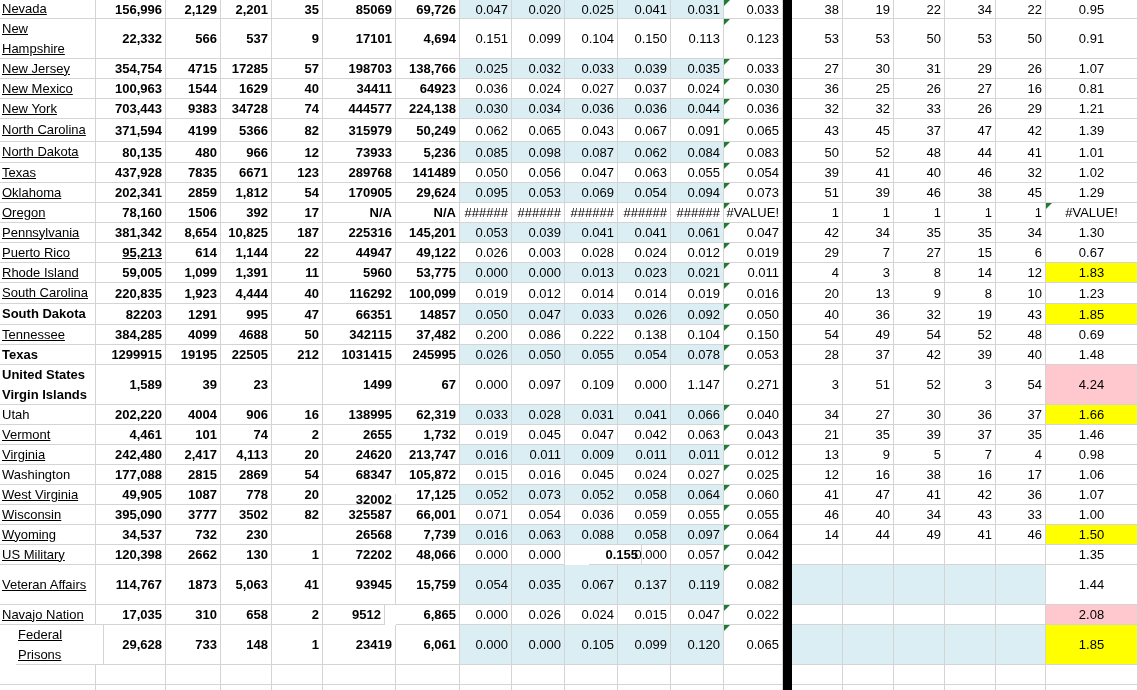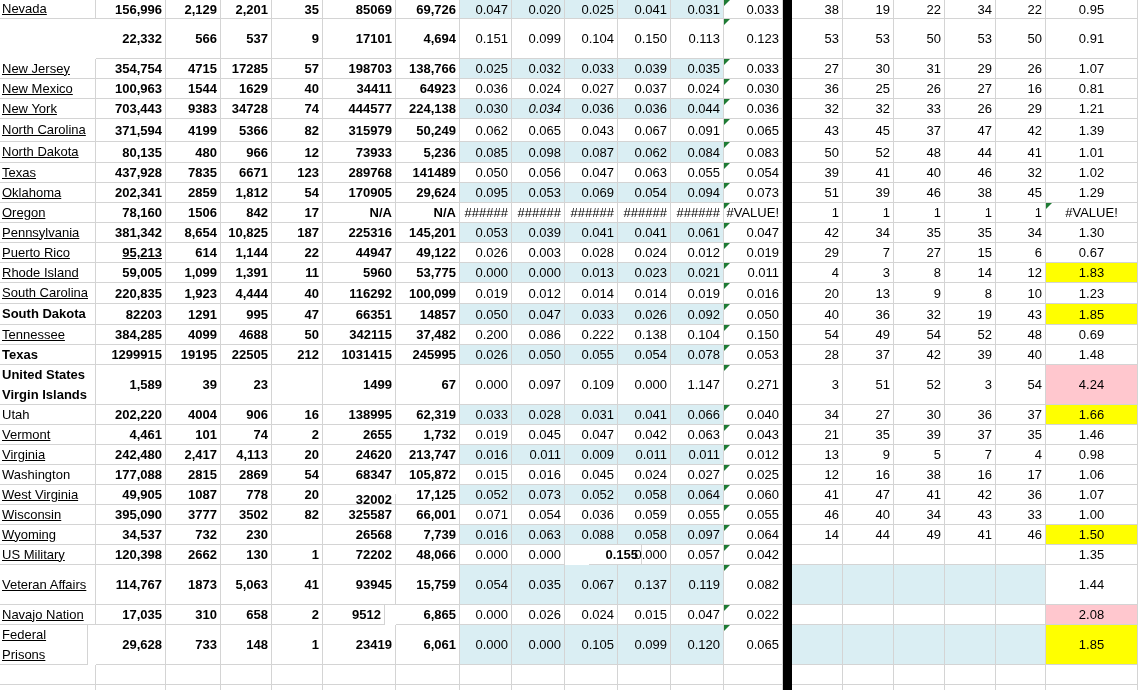--- a/index.html
+++ b/index.html
@@ -45,20 +45,23 @@
       <div class="cell  fill" style="left: 671px; width: 53px;">0.031</div>
       <div class="cell  tri" style="left: 724px; width: 59px;">0.033</div>
       <div class="cell " style="left: 792px; width: 51px;">38</div>
       <div class="cell " style="left: 843px; width: 51px;">19</div>
       <div class="cell " style="left: 894px; width: 51px;">22</div>
       <div class="cell " style="left: 945px; width: 51px;">34</div>
       <div class="cell " style="left: 996px; width: 50px;">22</div>
       <div class="cell  center" style="left: 1046px; width: 92px;">0.95</div>
     </div>
     <div class="row" style="top: 19px; height: 40px;">
+      <div class="cell name" style="left: 0px; width: 96px;">
+        <span class="link">New Hampshire</span>
+      </div>
       <div class="cell bold-num" style="left: 96px; width: 70px;">22,332</div>
       <div class="cell bold-num" style="left: 166px; width: 55px;">566</div>
       <div class="cell bold-num" style="left: 221px; width: 51px;">537</div>
       <div class="cell bold-num" style="left: 272px; width: 51px;">9</div>
       <div class="cell bold-num" style="left: 323px; width: 73px;">17101</div>
       <div class="cell bold-num" style="left: 396px; width: 64px;">4,694</div>
       <div class="cell " style="left: 460px; width: 52px;">0.151</div>
       <div class="cell " style="left: 512px; width: 53px;">0.099</div>
       <div class="cell " style="left: 565px; width: 53px;">0.104</div>
       <div class="cell " style="left: 618px; width: 53px;">0.150</div>
@@ -121,21 +124,21 @@
       <div class="cell name" style="left: 0px; width: 96px;">
         <span class="link">New York</span>
       </div>
       <div class="cell bold-num" style="left: 96px; width: 70px;">703,443</div>
       <div class="cell bold-num" style="left: 166px; width: 55px;">9383</div>
       <div class="cell bold-num" style="left: 221px; width: 51px;">34728</div>
       <div class="cell bold-num" style="left: 272px; width: 51px;">74</div>
       <div class="cell bold-num" style="left: 323px; width: 73px;">444577</div>
       <div class="cell bold-num" style="left: 396px; width: 64px;">224,138</div>
       <div class="cell  fill" style="left: 460px; width: 52px;">0.030</div>
-      <div class="cell  fill" style="left: 512px; width: 53px; font-style: italic;">0.034</div>
+      <div class="cell  fill" style="left: 512px; width: 53px;">0.034</div>
       <div class="cell  fill" style="left: 565px; width: 53px;">0.036</div>
       <div class="cell  fill" style="left: 618px; width: 53px;">0.036</div>
       <div class="cell  fill" style="left: 671px; width: 53px;">0.044</div>
       <div class="cell  tri" style="left: 724px; width: 59px;">0.036</div>
       <div class="cell " style="left: 792px; width: 51px;">32</div>
       <div class="cell " style="left: 843px; width: 51px;">32</div>
       <div class="cell " style="left: 894px; width: 51px;">33</div>
       <div class="cell " style="left: 945px; width: 51px;">26</div>
       <div class="cell " style="left: 996px; width: 50px;">29</div>
       <div class="cell  center" style="left: 1046px; width: 92px;">1.21</div>
@@ -231,21 +234,21 @@
       <div class="cell " style="left: 945px; width: 51px;">38</div>
       <div class="cell " style="left: 996px; width: 50px;">45</div>
       <div class="cell  center" style="left: 1046px; width: 92px;">1.29</div>
     </div>
     <div class="row" style="top: 203px; height: 20px;">
       <div class="cell name" style="left: 0px; width: 96px;">
         <span class="link">Oregon</span>
       </div>
       <div class="cell bold-num" style="left: 96px; width: 70px;">78,160</div>
       <div class="cell bold-num" style="left: 166px; width: 55px;">1506</div>
-      <div class="cell bold-num" style="left: 221px; width: 51px;">842</div>
+      <div class="cell bold-num" style="left: 221px; width: 51px;">392</div>
       <div class="cell bold-num" style="left: 272px; width: 51px;">17</div>
       <div class="cell bold-num" style="left: 323px; width: 73px;">N/A</div>
       <div class="cell bold-num" style="left: 396px; width: 64px;">N/A</div>
       <div class="cell " style="left: 460px; width: 52px;">######</div>
       <div class="cell " style="left: 512px; width: 53px;">######</div>
       <div class="cell " style="left: 565px; width: 53px;">######</div>
       <div class="cell " style="left: 618px; width: 53px;">######</div>
       <div class="cell " style="left: 671px; width: 53px;">######</div>
       <div class="cell  tri" style="left: 724px; width: 59px;">#VALUE!</div>
       <div class="cell " style="left: 792px; width: 51px;">1</div>
@@ -663,21 +666,21 @@
       <div class="cell " style="left: 671px; width: 53px;">0.047</div>
       <div class="cell  tri" style="left: 724px; width: 59px;">0.022</div>
       <div class="cell " style="left: 792px; width: 51px;"></div>
       <div class="cell " style="left: 843px; width: 51px;"></div>
       <div class="cell " style="left: 894px; width: 51px;"></div>
       <div class="cell " style="left: 945px; width: 51px;"></div>
       <div class="cell " style="left: 996px; width: 50px;"></div>
       <div class="cell  center pink" style="left: 1046px; width: 92px;">2.08</div>
     </div>
     <div class="row" style="top: 625px; height: 40px;">
-      <div class="cell name" style="left: 0px; width: 88px;">
+      <div class="cell name" style="left: 16px; width: 88px;">
         <span class="link">Federal Prisons</span>
       </div>
       <div class="cell bold-num" style="left: 96px; width: 70px;">29,628</div>
       <div class="cell bold-num" style="left: 166px; width: 55px;">733</div>
       <div class="cell bold-num" style="left: 221px; width: 51px;">148</div>
       <div class="cell bold-num" style="left: 272px; width: 51px;">1</div>
       <div class="cell bold-num" style="left: 323px; width: 73px;">23419</div>
       <div class="cell bold-num" style="left: 396px; width: 64px;">6,061</div>
       <div class="cell  fill" style="left: 460px; width: 52px;">0.000</div>
       <div class="cell  fill" style="left: 512px; width: 53px;">0.000</div>

